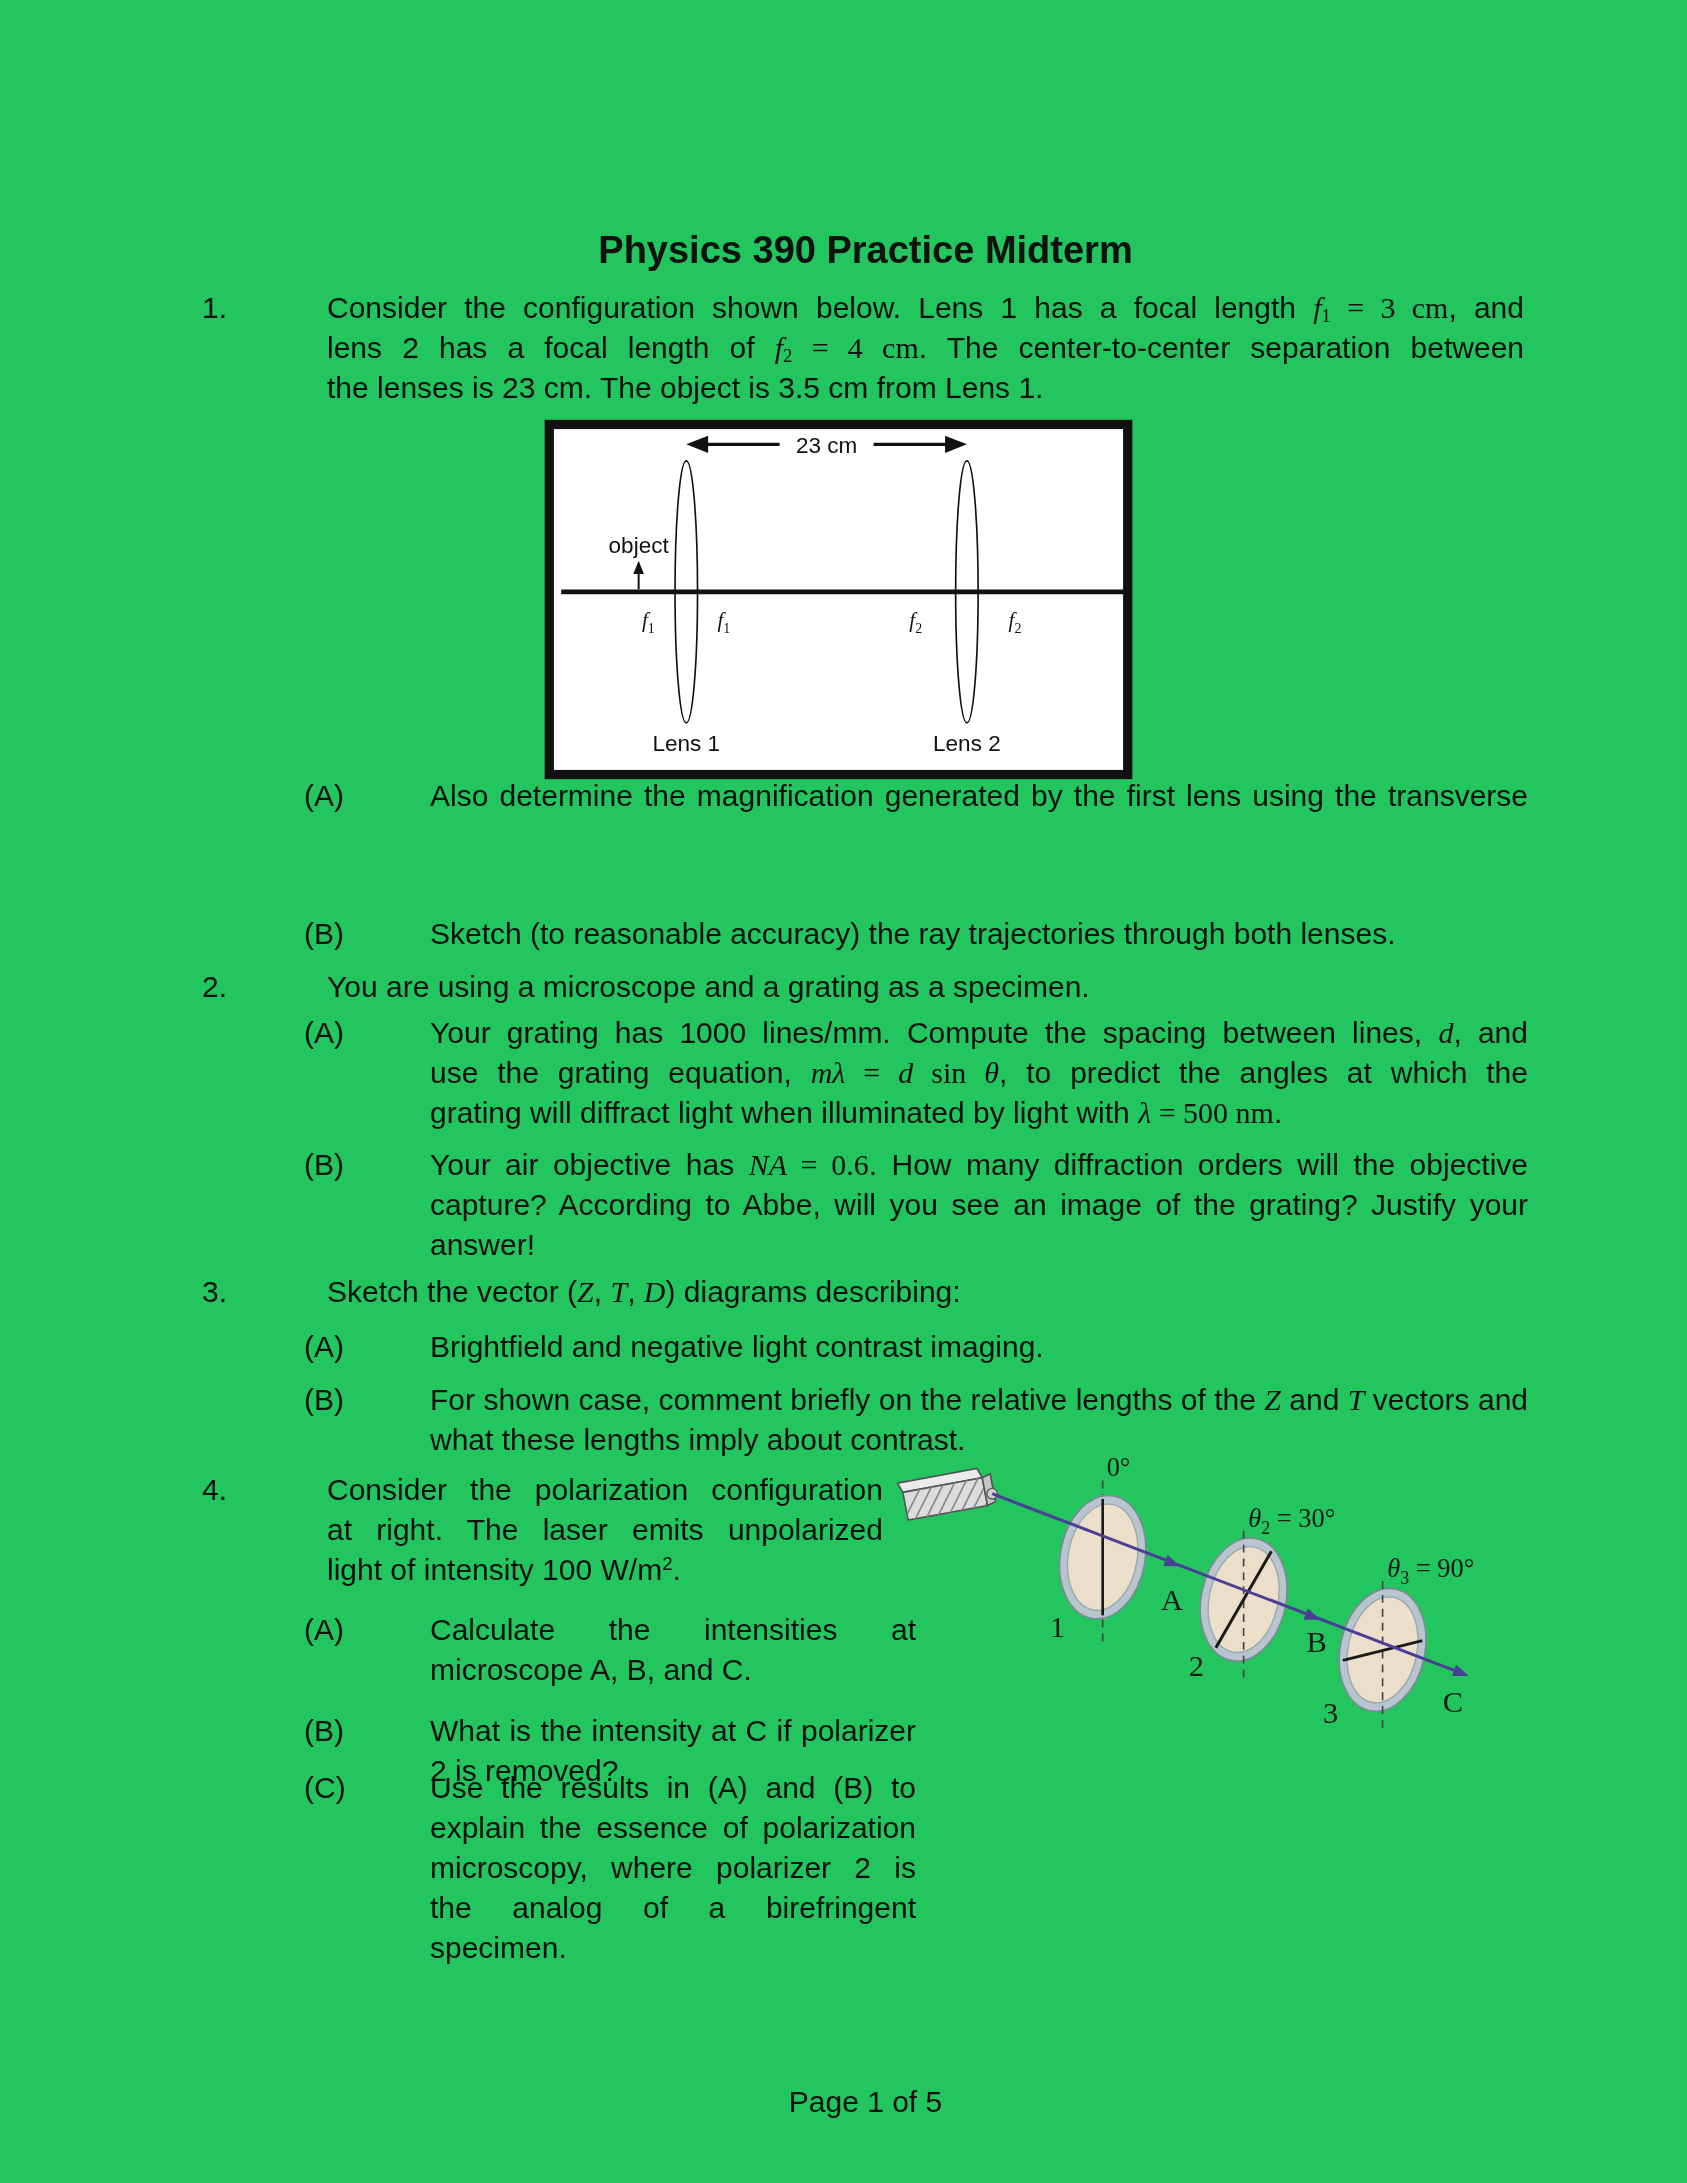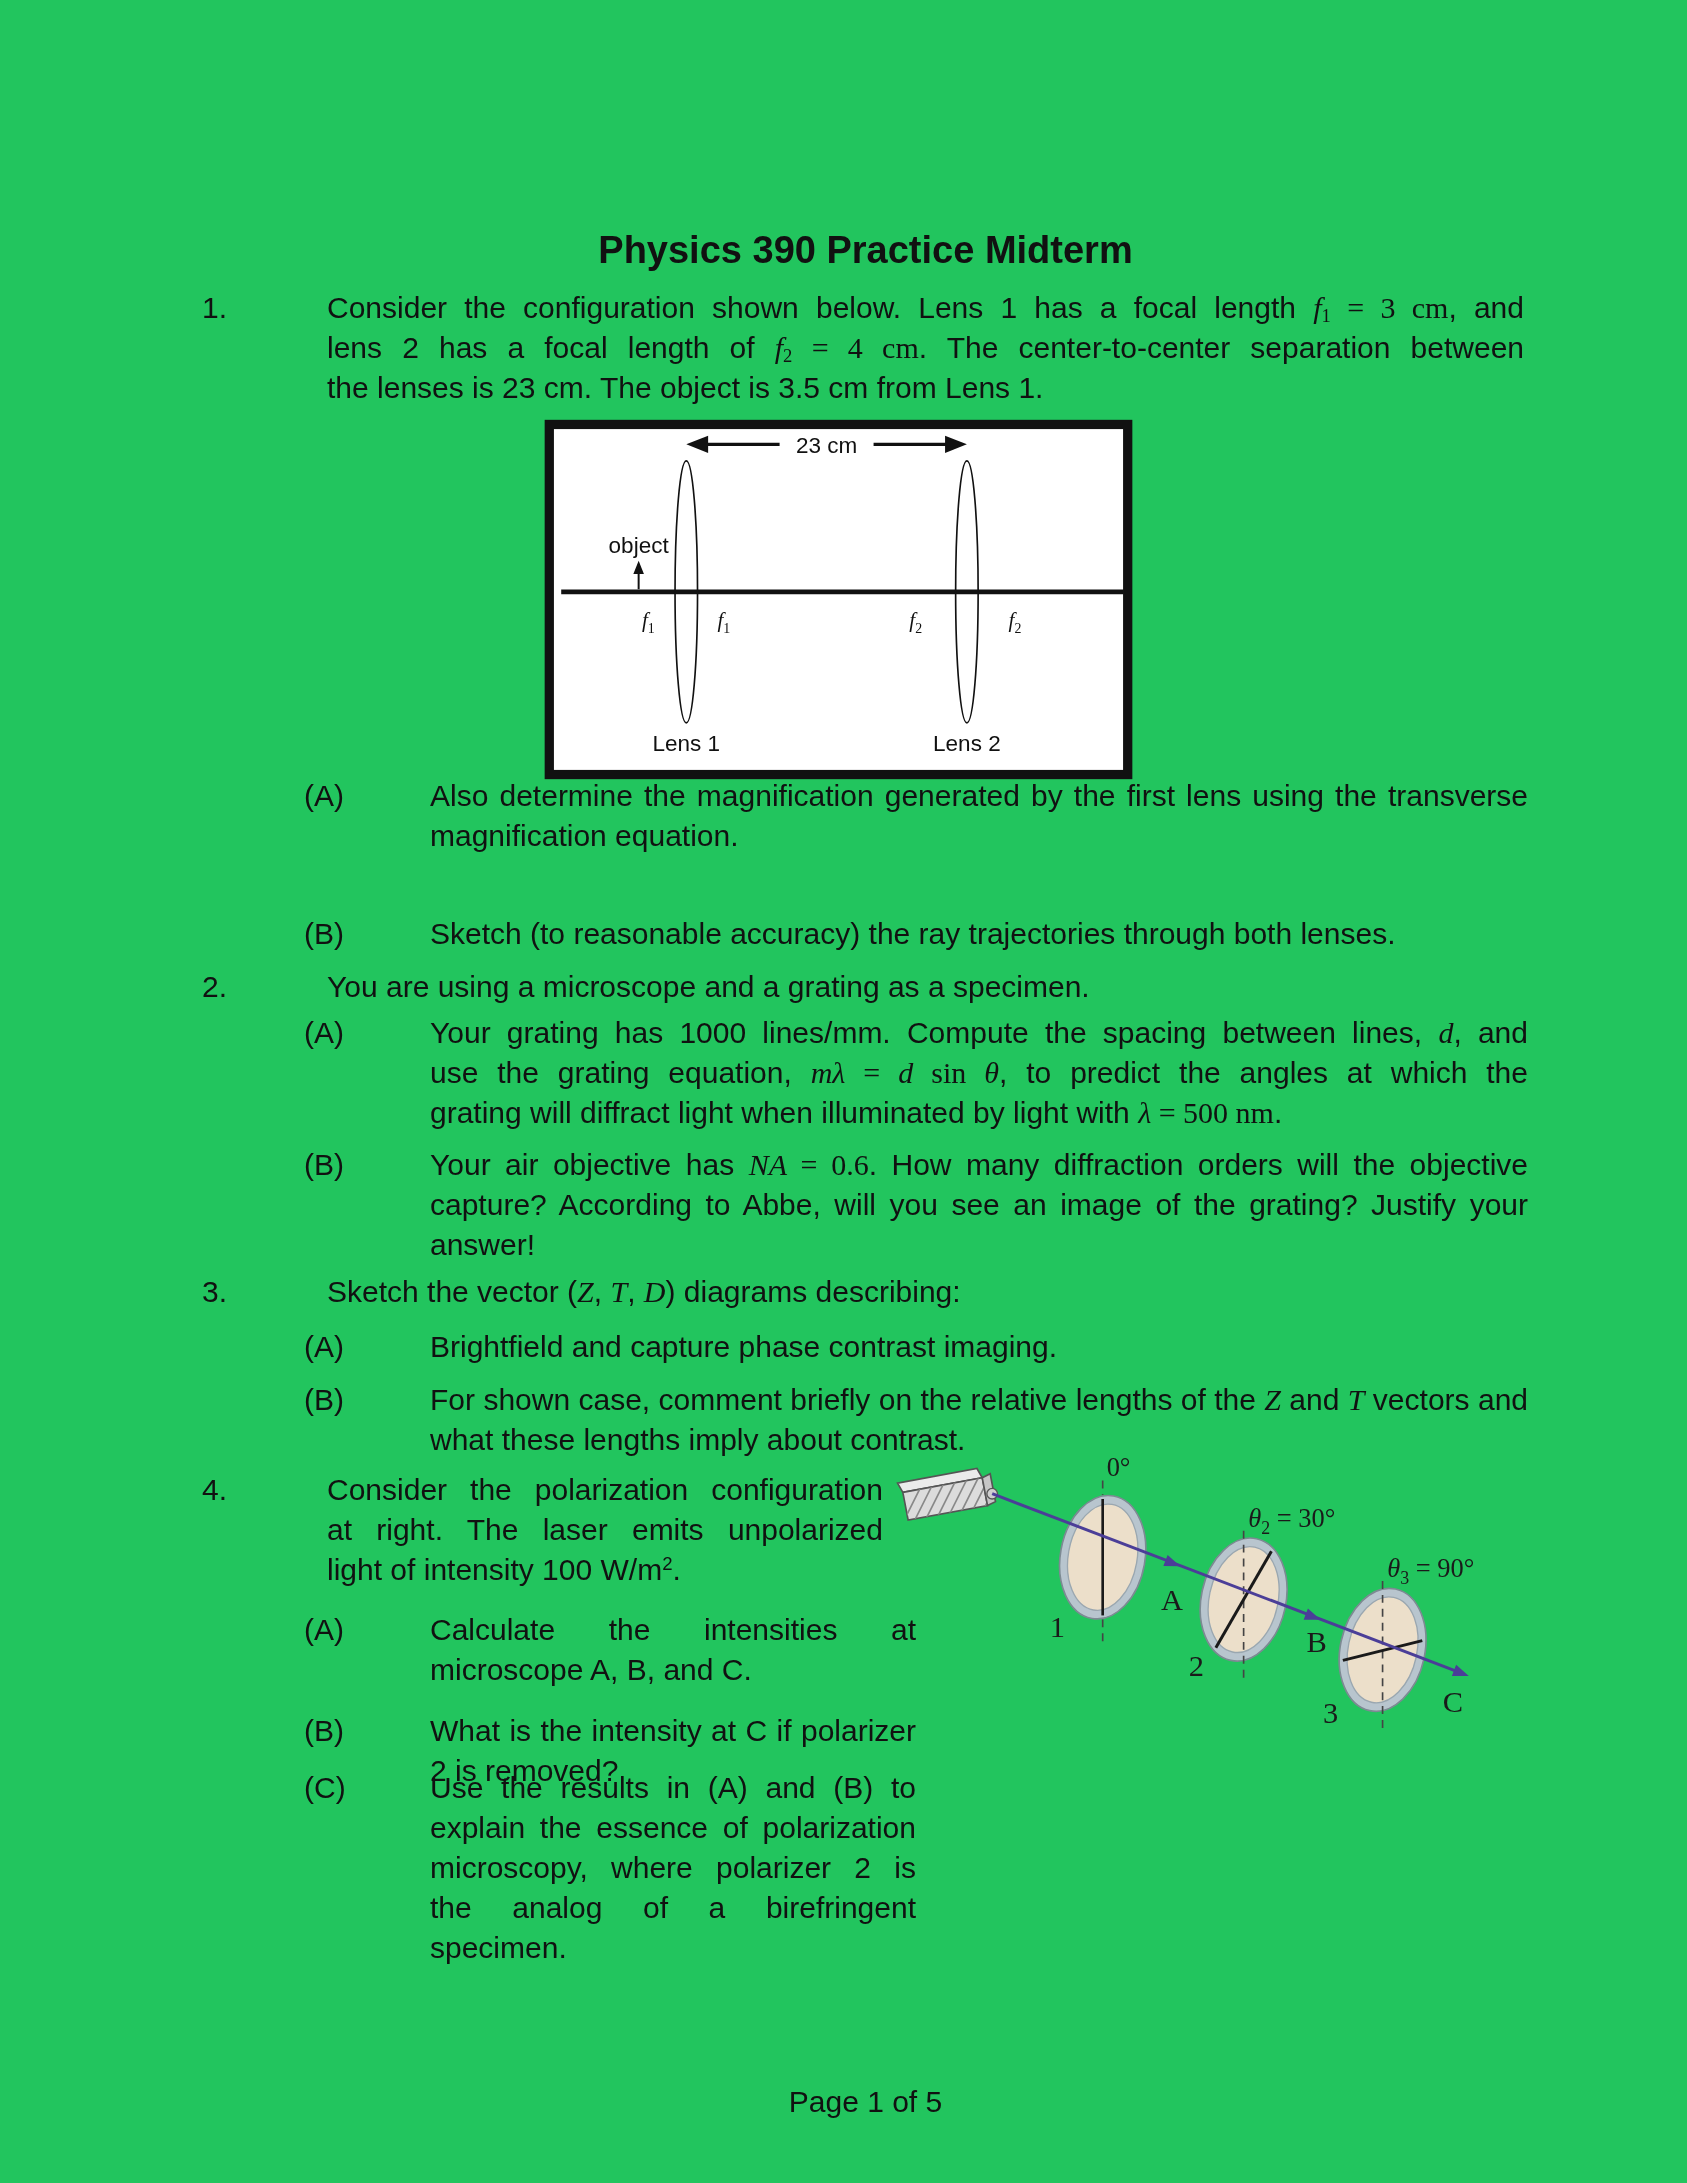--- a/index.html
+++ b/index.html
@@ -76,21 +76,20 @@
     <text class="fm" x="702" y="314"><tspan>f</tspan><tspan class="fs" dy="9">2</tspan></text>
 
     <text x="215" y="501" class="ft" text-anchor="middle">Lens 1</text>
     <text x="639" y="501" class="ft" text-anchor="middle">Lens 2</text>
   </svg>
 
   <div class="row" style="top:776px">
     <span class="lbl">(A)</span>
     <div class="txt sub">
         <div class="jline"><span>Also determine the magnification generated by the first lens using the transverse</span></div>
-        <div class="lline"><span>magnification equation.</span></div>
       </div>
   </div>
   <div class="row" style="top:914px">
     <span class="lbl">(B)</span>
     <div class="txt sub">
         <div class="lline"><span>Sketch (to reasonable accuracy) the ray trajectories through both lenses.</span></div>
       </div>
   </div>
 
   <div class="row" style="top:967px">
@@ -118,21 +117,21 @@
 
   <div class="row" style="top:1272px">
     <span class="num">3.</span>
     <div class="txt main">
         <div class="lline"><span>Sketch the vector (</span><span class="seg-i">Z</span><span>, </span><span class="seg-i">T</span><span>, </span><span class="seg-i">D</span><span>) diagrams describing:</span></div>
       </div>
   </div>
   <div class="row" style="top:1327px">
     <span class="lbl">(A)</span>
     <div class="txt sub">
-        <div class="lline"><span>Brightfield and capture phase contrast imaging.</span></div>
+        <div class="lline"><span>Brightfield and negative light contrast imaging.</span></div>
       </div>
   </div>
   <div class="row" style="top:1380px">
     <span class="lbl">(B)</span>
     <div class="txt sub">
         <div class="jline"><span>For shown case, comment briefly on the relative lengths of the </span><span class="seg-i">Z</span><span> and </span><span class="seg-i">T</span><span> vectors and</span></div>
         <div class="lline"><span>what these lengths imply about contrast.</span></div>
       </div>
   </div>
 

